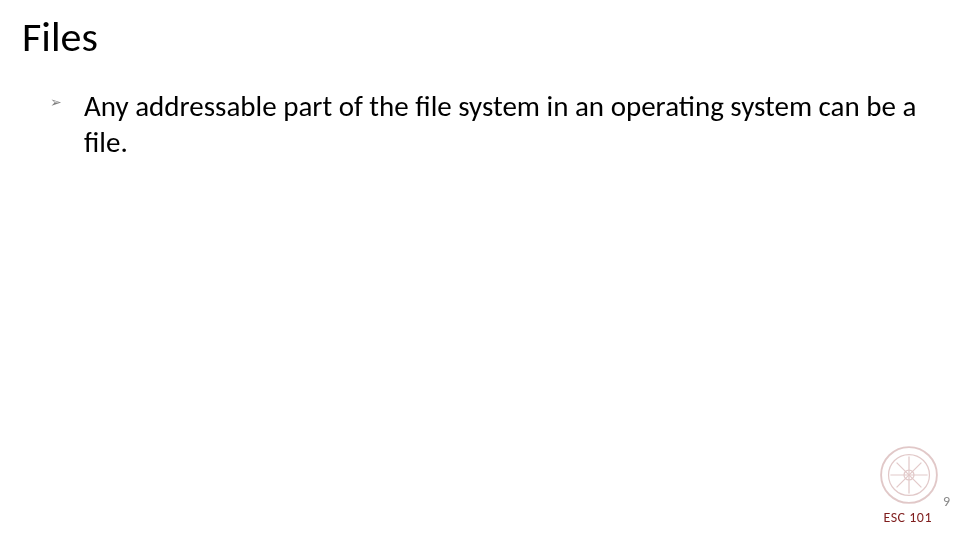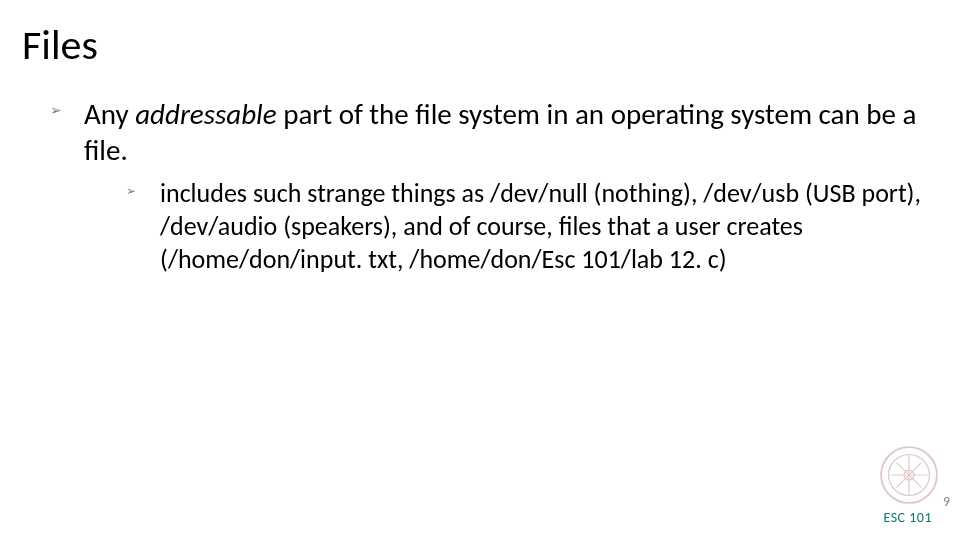--- a/index.html
+++ b/index.html
@@ -11,21 +11,21 @@
     font-family: Calibri, "Segoe UI", Arial, sans-serif;
     color: #000;
     overflow: hidden;
     position: relative;
   }
   .slide {
     width: 960px;
     height: 540px;
     position: relative;
     box-sizing: border-box;
-    padding: 22px 28px 0 22px;
+    padding: 14px 28px 0 22px;
   }
   .title {
     font-size: 42px;
     font-weight: 400;
     margin: 0 0 28px 0;
     line-height: 1.1;
   }
   ul.level1 {
     list-style: none;
     margin: 0;
@@ -58,61 +58,56 @@
     padding-left: 34px;
   }
   ul.level2 > li::before {
     content: "➢";
     position: absolute;
     left: 0;
     top: 7px;
     color: #7f7f7f;
     font-size: 12px;
   }
-  .italic { font-style: italic; }
+  .italic { }
   .footer-logo {
     position: absolute;
     right: 20px;
     bottom: 34px;
     width: 62px;
     height: 62px;
     opacity: 0.25;
   }
   .footer-logo svg { width: 62px; height: 62px; }
   .footer-label {
     position: absolute;
     right: 28px;
     bottom: 14px;
     font-size: 14px;
-    color: #0f766e;
+    color: #7f1d1d;
     letter-spacing: 0.5px;
   }
   .page-number {
     position: absolute;
     right: 10px;
     bottom: 30px;
     font-size: 14px;
     color: #8a8a8a;
   }
 </style>
 </head>
 <body>
 
 <div class="slide">
 
   <h1 class="title">Files</h1>
 
   <ul class="level1">
     <li>
       <span>Any </span><span class="italic">addressable</span><span> part of the file system in an operating system can be a file.</span>
-      <ul class="level2">
-        <li>
-          <span>includes such strange things as /dev/null (nothing), /dev/usb (USB port), /dev/audio (speakers), and of course, files  that a user creates (/home/don/input. txt, /home/don/Esc 101/lab 12. c)</span>
-        </li>
-      </ul>
     </li>
   </ul>
 
   <div class="footer-logo">
     <svg viewBox="0 0 100 100">
       <circle cx="50" cy="50" r="45" fill="none" stroke="#8a2a2a" stroke-width="3"></circle>
       <circle cx="50" cy="50" r="33" fill="none" stroke="#8a2a2a" stroke-width="2"></circle>
       <g stroke="#8a2a2a" stroke-width="2" fill="none">
         <circle cx="50" cy="50" r="8"></circle>
         <line x1="50" y1="20" x2="50" y2="80"></line>

